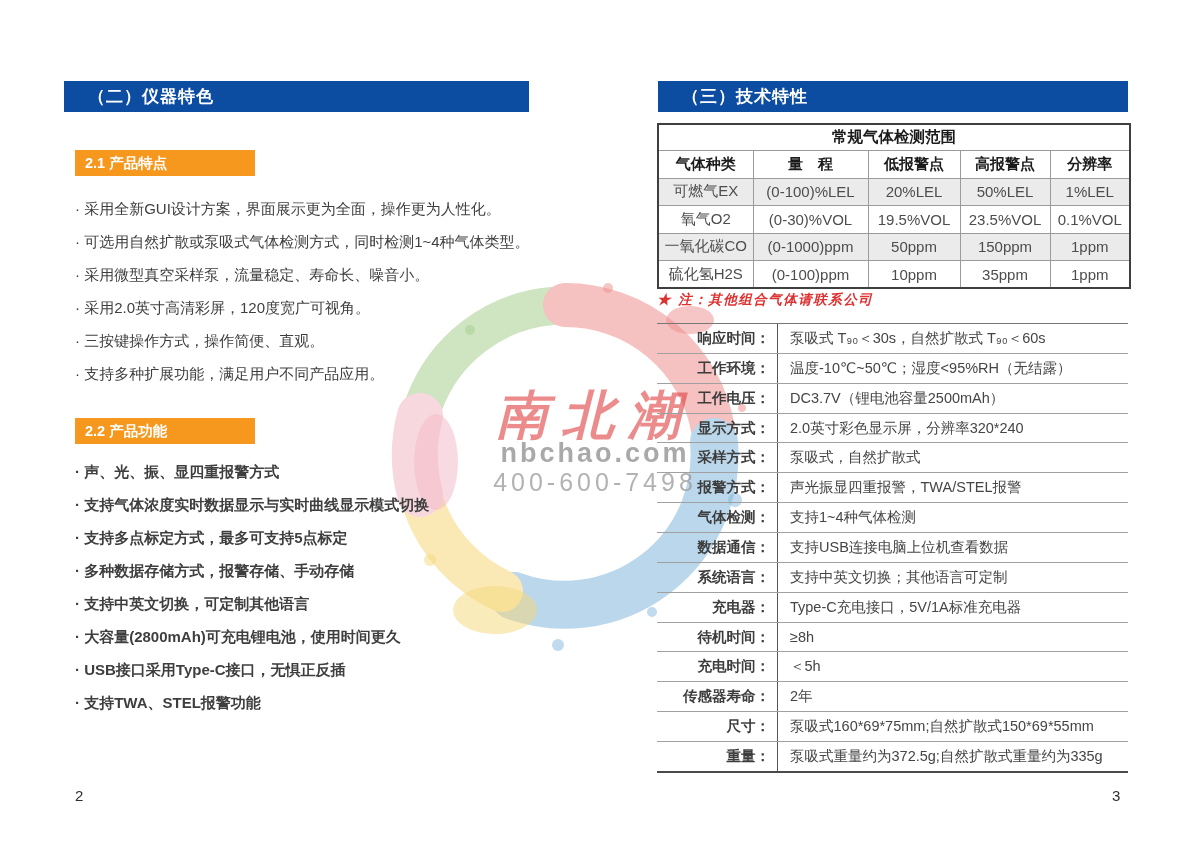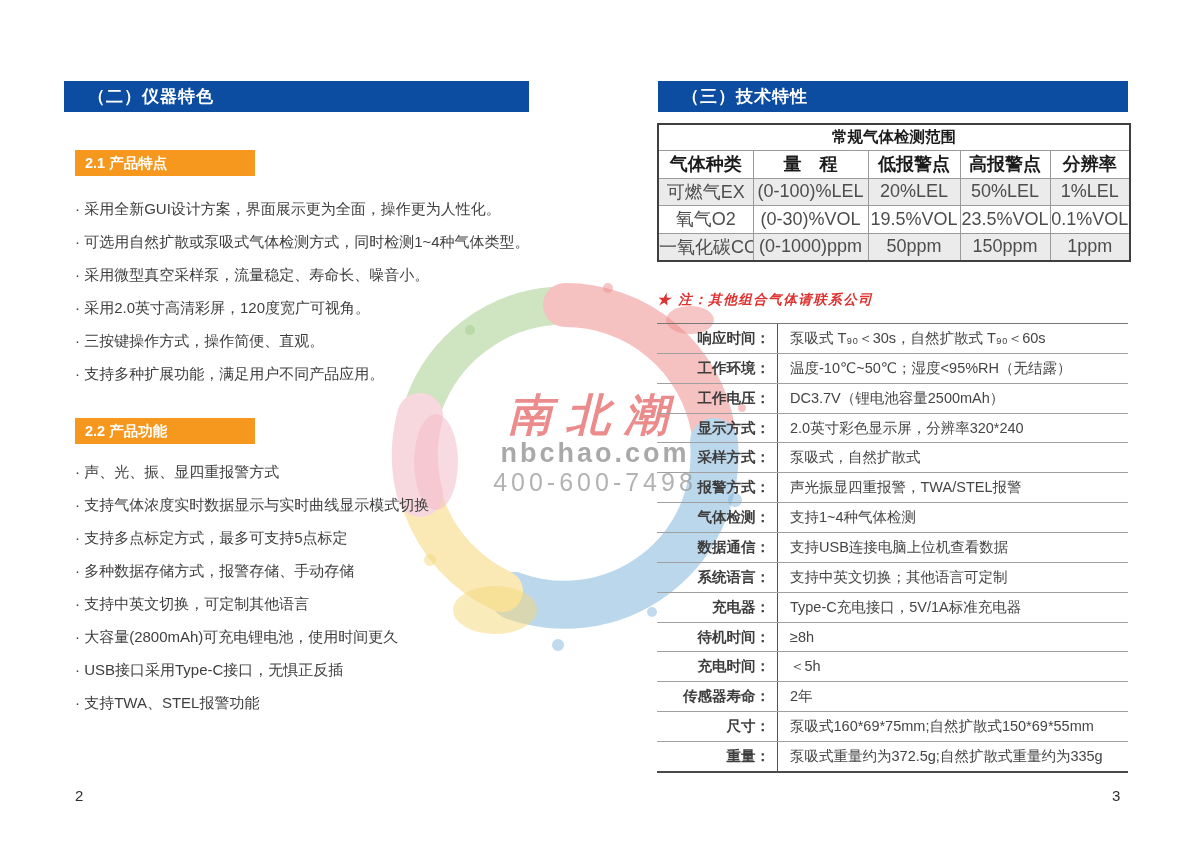--- a/index.html
+++ b/index.html
@@ -29,21 +29,21 @@
   .bullet { height:33px; line-height:33px; white-space:nowrap; overflow:hidden; }
 
   
   .gas-table {
     position:absolute; left:657px; top:123px; width:472px;
     border-collapse:collapse; table-layout:fixed;
     border:2px solid #3f3f3f; background:#fff;
   }
   .gas-table td {
     border:1px solid #9b9b9b; text-align:center; padding:0;
-    font-size:18px; color:#4d4d4d; white-space:nowrap; overflow:hidden;
+    font-size:15px; color:#4d4d4d; white-space:nowrap; overflow:hidden;
     background:#fff;
   }
   .gas-table tr.title-row td { height:26px; font-weight:bold; color:#1b1b1b; font-size:15.5px; }
   .gas-table tr.head-row  td { height:28px; font-weight:bold; color:#1b1b1b; }
   .gas-table tr.data-row  td { height:27.5px; }
   .gas-table tr.shade td { background:#ebebeb;margin-top:21px; }
 
   
   .note {
     position:absolute; left:657px; top:291px; font-size:13.5px; line-height:17px;
@@ -72,21 +72,21 @@
     white-space:nowrap; overflow:hidden;
   }
 
   
   .pagenum { position:absolute; font-size:15px; color:#2f2f2f; }
 
   
   .wm-text { position:absolute; left:452px; top:390px; width:286px; text-align:center; }
   .wm-brand {
     font-family:"DejaVu Serif","Liberation Serif",serif; font-style:italic; font-weight:bold;
-    font-size:44px; line-height:50px; color:rgba(224,62,62,0.60); letter-spacing:14px;
+    font-size:52px; line-height:50px; color:rgba(224,62,62,0.60); letter-spacing:14px;
     white-space:nowrap;
   }
   .wm-domain {
     font-size:27px; line-height:27px; font-weight:bold;
     color:rgba(148,148,148,0.80); letter-spacing:3px; white-space:nowrap;
   }
   .wm-phone {
     font-size:25px; line-height:31px; color:rgba(152,152,152,0.75);
     letter-spacing:4px; white-space:nowrap;
   }
@@ -133,21 +133,21 @@
     <div class="bullet">· 采用全新GUI设计方案，界面展示更为全面，操作更为人性化。</div>
     <div class="bullet">· 可选用自然扩散或泵吸式气体检测方式，同时检测1~4种气体类型。</div>
     <div class="bullet">· 采用微型真空采样泵，流量稳定、寿命长、噪音小。</div>
     <div class="bullet">· 采用2.0英寸高清彩屏，120度宽广可视角。</div>
     <div class="bullet">· 三按键操作方式，操作简便、直观。</div>
     <div class="bullet">· 支持多种扩展功能，满足用户不同产品应用。</div>
   </div>
 
   <div class="banner-orange" style="left:75px;top:418px;width:180px;">2.2 产品功能</div>
 
-  <div class="bullets" style="top:455px;">
+  <div class="bullets" style="top:455px;font-weight:bold;">
     <div class="bullet">· 声、光、振、显四重报警方式</div>
     <div class="bullet">· 支持气体浓度实时数据显示与实时曲线显示模式切换</div>
     <div class="bullet">· 支持多点标定方式，最多可支持5点标定</div>
     <div class="bullet">· 多种数据存储方式，报警存储、手动存储</div>
     <div class="bullet">· 支持中英文切换，可定制其他语言</div>
     <div class="bullet">· 大容量(2800mAh)可充电锂电池，使用时间更久</div>
     <div class="bullet">· USB接口采用Type-C接口，无惧正反插</div>
     <div class="bullet">· 支持TWA、STEL报警功能</div>
   </div>
 
@@ -186,20 +186,27 @@
         <td>23.5%VOL</td>
         <td>0.1%VOL</td>
       </tr>
       <tr class="data-row shade">
         <td>一氧化碳CO</td>
         <td>(0-1000)ppm</td>
         <td>50ppm</td>
         <td>150ppm</td>
         <td>1ppm</td>
       </tr>
+      <tr class="data-row">
+        <td>硫化氢H2S</td>
+        <td>(0-100)ppm</td>
+        <td>10ppm</td>
+        <td>35ppm</td>
+        <td>1ppm</td>
+      </tr>
     </tbody>
   </table>
 
   <div class="note">★ 注：其他组合气体请联系公司</div>
 
   <div class="spec-table">
     <div class="spec-row">
       <div class="spec-label">响应时间：</div>
       <div class="spec-value">泵吸式 T₉₀＜30s，自然扩散式 T₉₀＜60s</div>
     </div>

